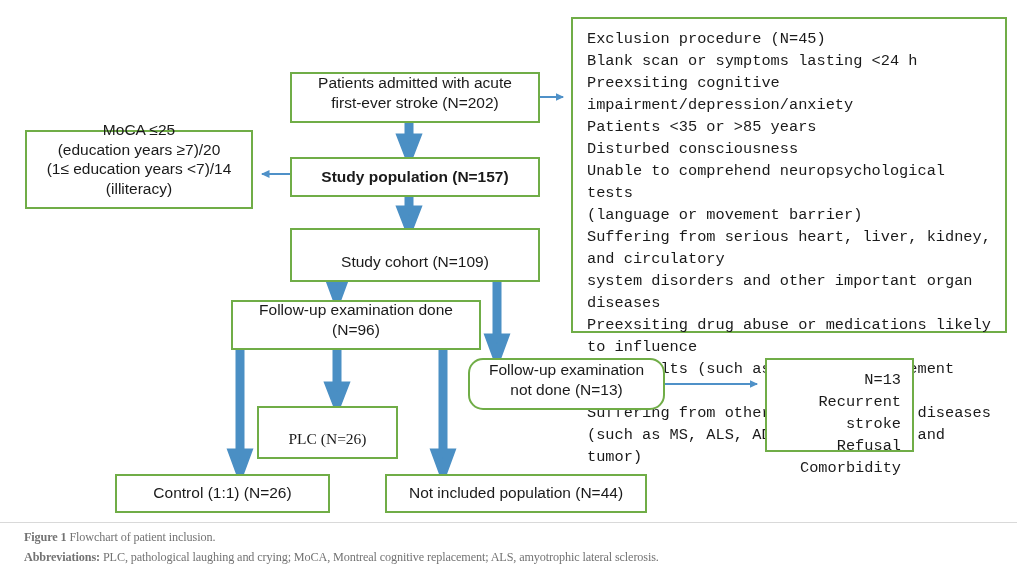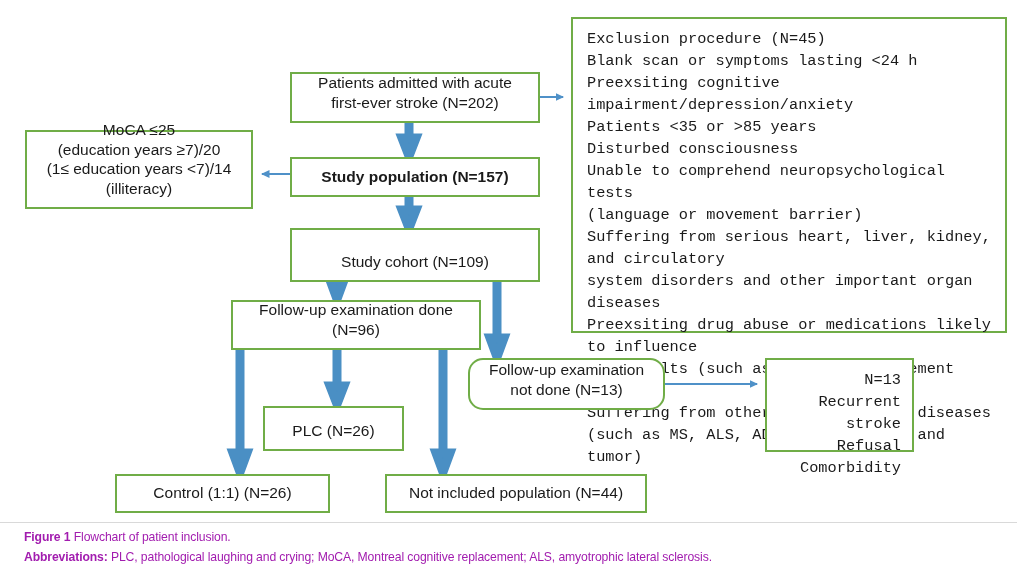--- a/index.html
+++ b/index.html
@@ -59,22 +59,22 @@
     left: 0;
     top: 522px;
     width: 1017px;
     height: 52px;
     padding: 6px 24px 0 24px;
     box-sizing: border-box;
   }
   .caption-line {
     font-size: 12.2px;
     line-height: 1.62;
-    color: #a21caf;
-    font-family: Liberation Sans, sans-serif;
+    color: #737373;
+    font-family: Liberation Serif, serif;
     letter-spacing: -0.12px;
   }
   .caption-label {
     font-weight: bold;
   }
   .caption-rule {
     position: absolute;
     left: 0;
     top: 0;
     width: 1017px;
@@ -181,21 +181,21 @@
 not done (N=13)</span>
   </div>
 
   <div class="node-box left-align" style="left:765px; top:358px; width:149px; height:94px;text-align:right;">
     <span class="node-text">N=13
 Recurrent stroke
 Refusal
 Comorbidity</span>
   </div>
 
-  <div class="node-box" style="left:263px; top:406px; width:141px; height:45px;">
+  <div class="node-box" style="left:257px; top:406px; width:141px; height:53px;font-family:Liberation Serif, serif;">
     <span class="node-text">PLC (N=26)</span>
   </div>
 
   <div class="node-box" style="left:115px; top:474px; width:215px; height:39px;">
     <span class="node-text">Control (1:1) (N=26)</span>
   </div>
 
   <div class="node-box" style="left:348px; top:474px; width:262px; height:39px;margin-left:37px;">
     <span class="node-text">Not included population (N=44)</span>
   </div>

